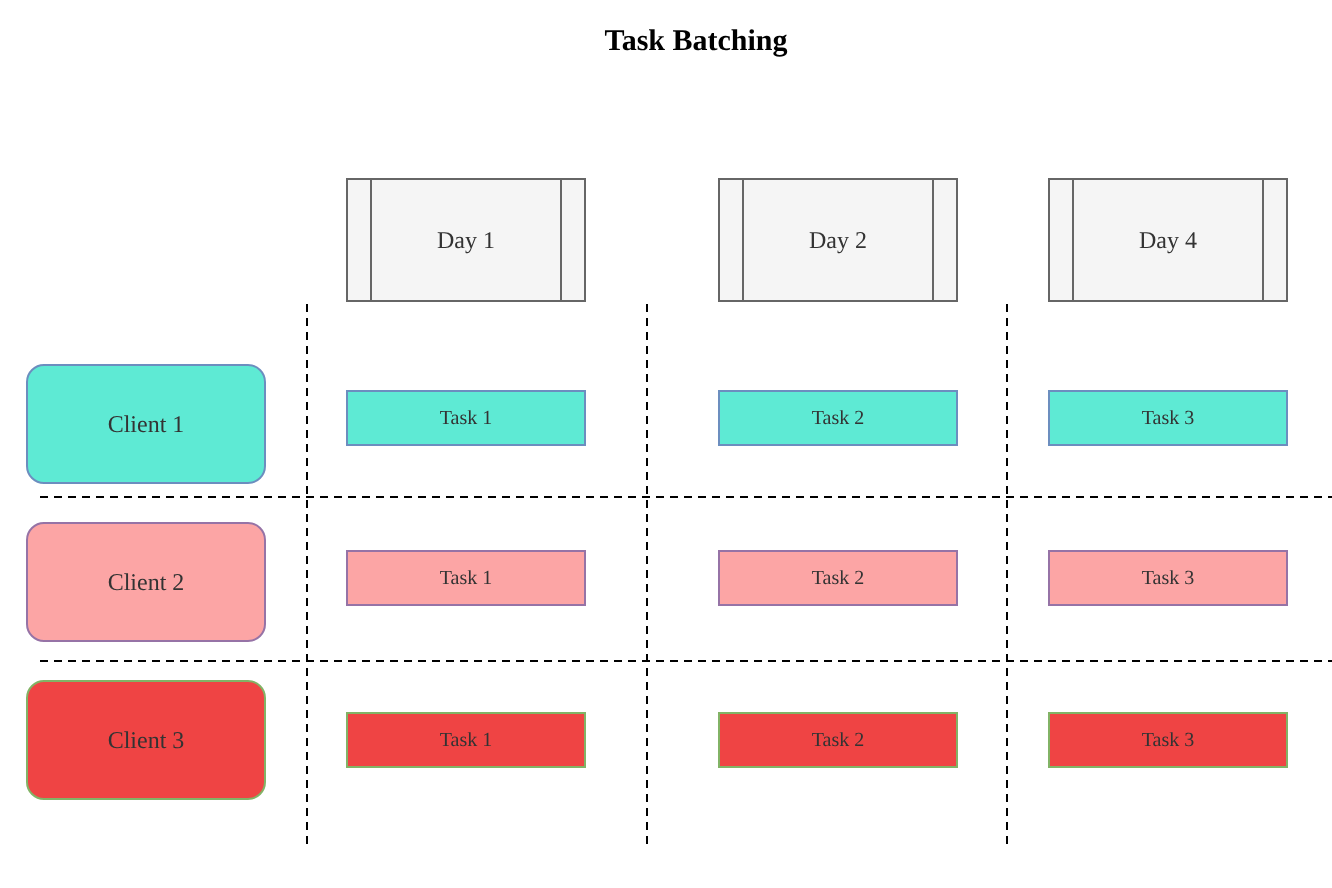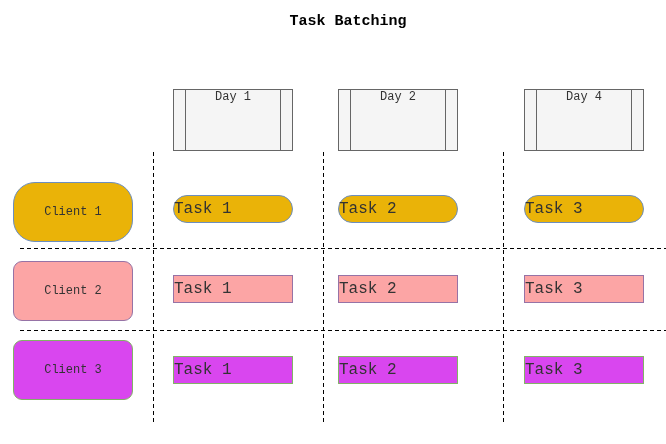--- a/index.html
+++ b/index.html
@@ -1,21 +1,21 @@
 <!DOCTYPE html>
 <html><head>
 <meta charset="utf-8">
 <style>
   html, body { margin: 0; padding: 0; background: #ffffff; }
   .canvas {
     position: relative;
     width: 666px;
     height: 444px;
     background: #ffffff;
-    font-family: Liberation Mono, monospace;
+    font-family: Liberation Serif, serif;
     overflow: hidden;
   }
   .title {
     position: absolute;
     top: 13px;
     left: 30px;
     width: 636px;
     text-align: center;
     font-size: 15px;
     font-weight: bold;
@@ -39,21 +39,21 @@
   
   .day {
     position: absolute;
     top: 89px;
     width: 120px;
     height: 62px;
     box-sizing: border-box;
     background: #f5f5f5;
     border: 1px solid #666666;
     display: flex;
-    align-items: flex-start;
+    align-items: center;
     justify-content: center;
     font-size: 12px;
     color: #333333;
   }
   .day .bar {
     position: absolute;
     top: 0;
     bottom: 0;
     width: 1px;
     background: #666666;
@@ -77,29 +77,29 @@
   }
   
   .task {
     position: absolute;
     width: 120px;
     height: 28px;
     box-sizing: border-box;
     border: 1px solid;
     display: flex;
     align-items: center;
-    justify-content: flex-start;
-    font-size: 16px;
+    justify-content: center;
+    font-size: 10px;
     color: #333333;
   }
-  .blue   { background: #eab308; border-color: #6c8ebf; border-radius: 22px; }
+  .blue   { background: #5eead4; border-color: #6c8ebf; }
   .purple { background: #fca5a5; border-color: #9673a6; }
-  .green  { background: #d946ef; border-color: #82b366; }
+  .green  { background: #ef4444; border-color: #82b366; }
   .col1 { left: 173px; }
-  .col2 { left: 338px; }
+  .col2 { left: 359px; }
   .col3 { left: 524px; }
   .row1 { top: 195px; }
   .row2 { top: 275px; }
   .row3 { top: 356px; }
 </style>
 </head>
 <body>
 
 <div class="canvas">
 

